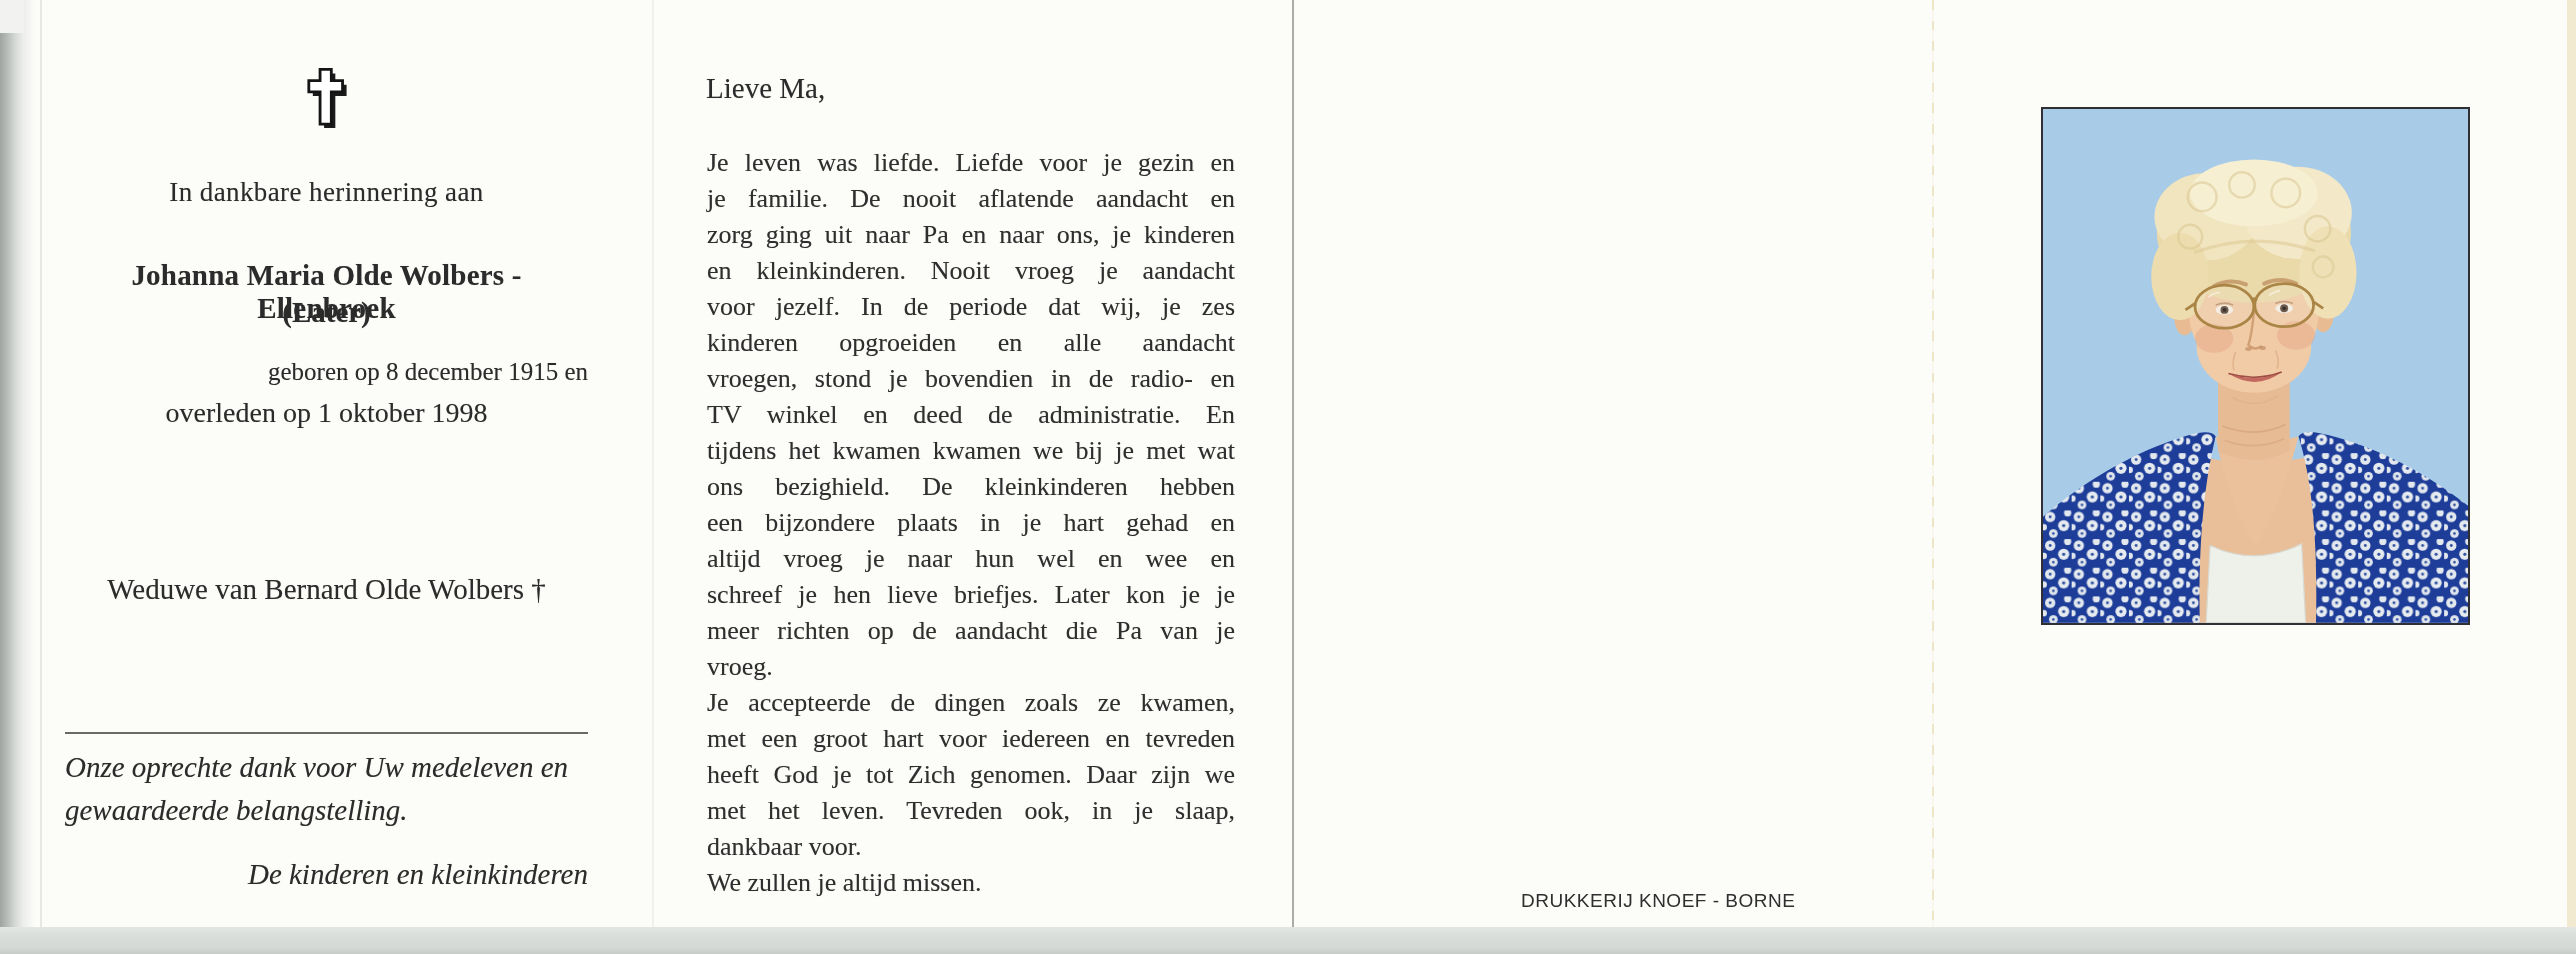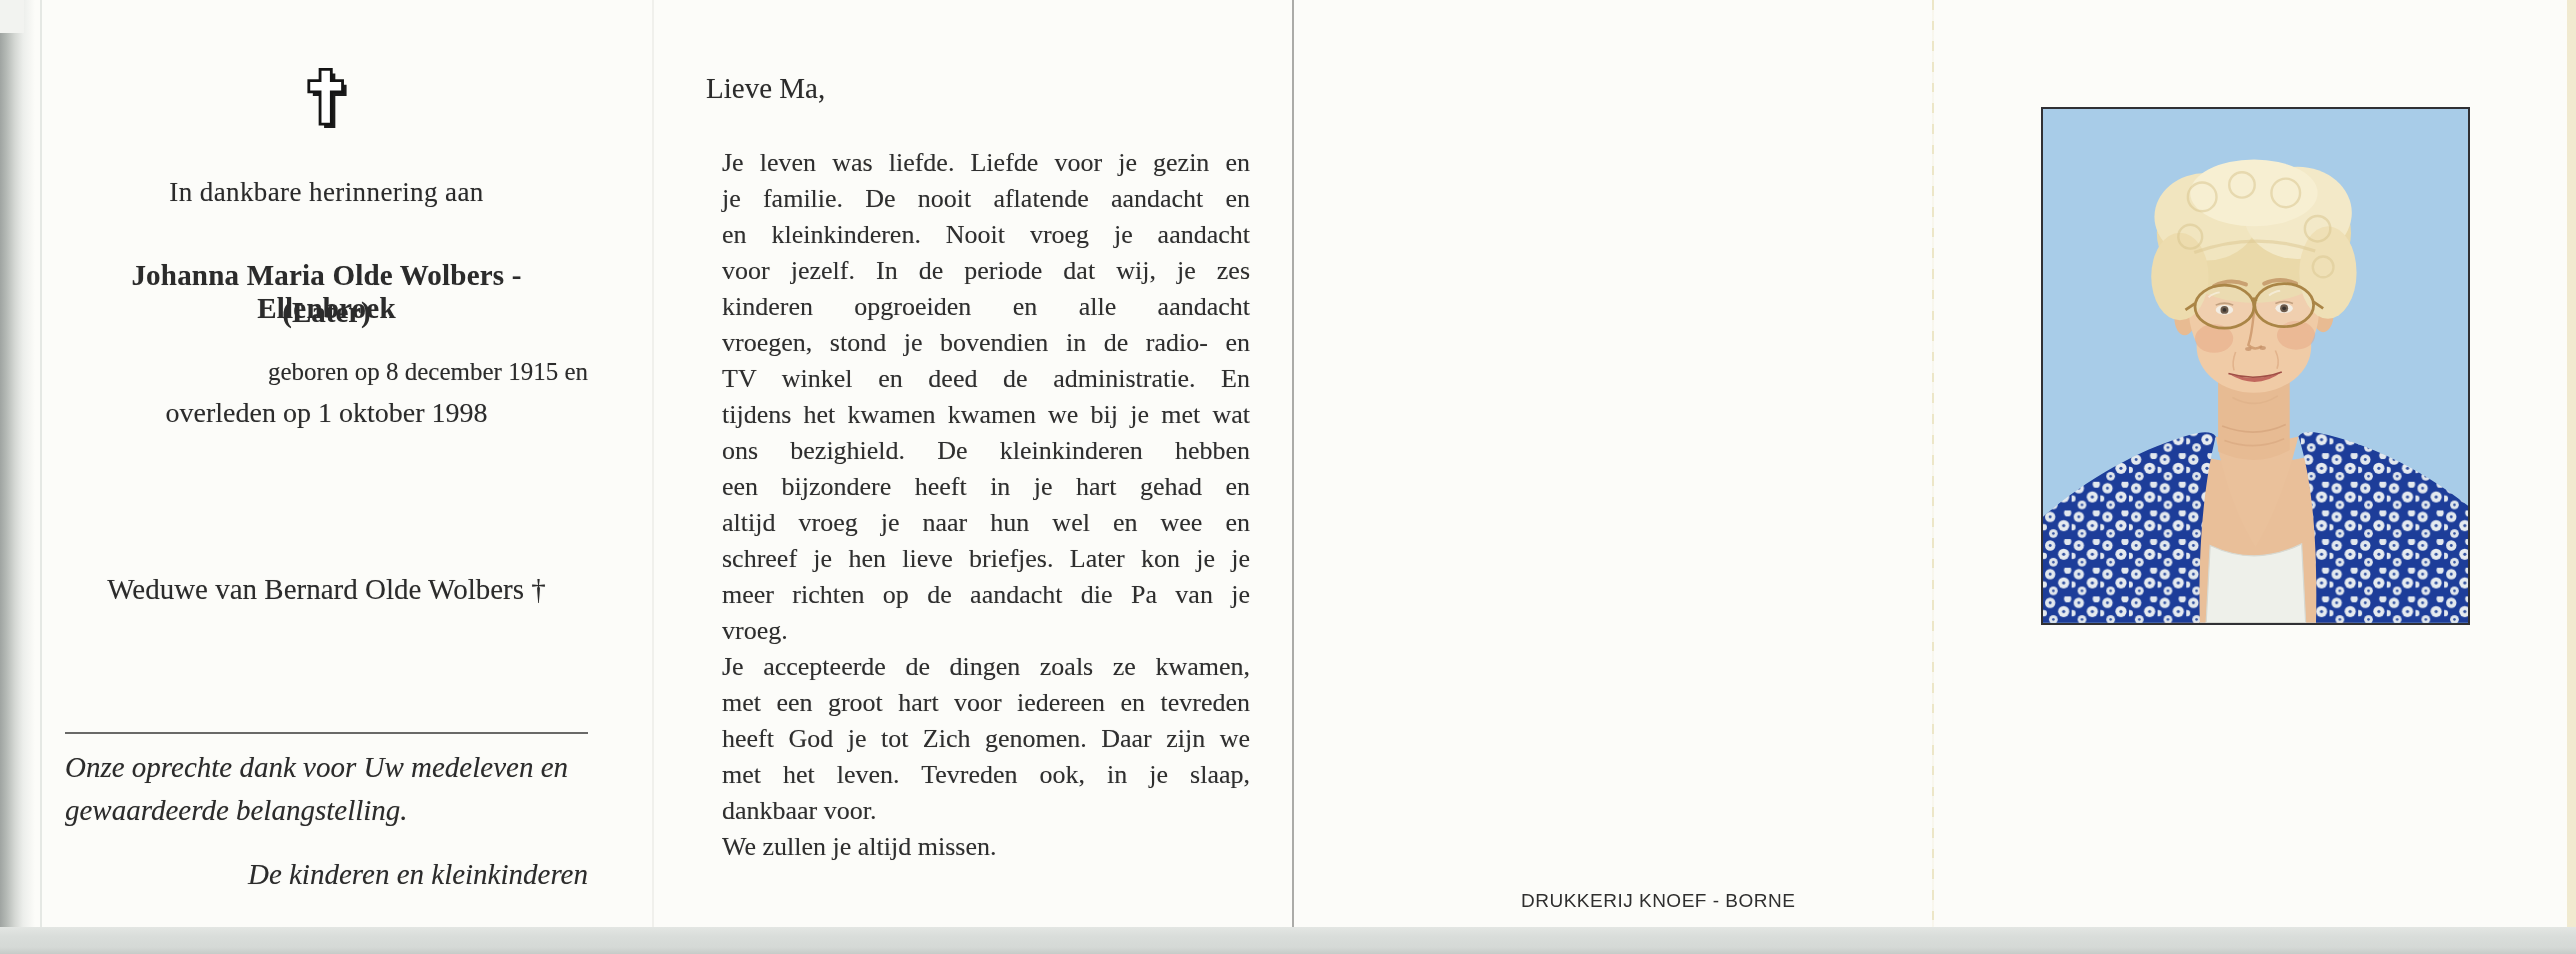--- a/index.html
+++ b/index.html
@@ -42,21 +42,21 @@
   .m-died{top:397px;text-align:center;font-size:28px;}
   .m-widow{top:573px;text-align:center;font-size:29px;}
   .divider{position:absolute;left:0;top:732px;width:523px;height:2.4px;background:#4f4f4f;opacity:.85;}
   .m-thanks1{top:751px;text-align:left;font-style:italic;font-size:29px;}
   .m-thanks2{top:794px;text-align:left;font-style:italic;font-size:29px;}
   .m-sign{top:858px;text-align:right;font-style:italic;font-size:29px;}
 
   
   .panel-letter{position:absolute;left:706px;top:0;width:528px;}
   .salutation{position:absolute;left:0;top:72px;font-size:29px;}
-  .letter-block{position:absolute;left:16px;top:145px;width:528px;}
+  .letter-block{position:absolute;left:1px;top:145px;width:528px;}
   .lline{
     width:528px;height:36px;line-height:36px;font-size:26px;
     text-align:justify;text-align-last:justify;white-space:nowrap;color:#2e2e2e;
   }
   .lline.plast{text-align-last:left;}
 
   
   .printer{
     position:absolute;left:1521px;top:890px;
     font-family:"Liberation Sans","DejaVu Sans",sans-serif;
@@ -99,28 +99,29 @@
   <div class="abs m-thanks1 txt">Onze oprechte dank voor Uw medeleven en</div>
   <div class="abs m-thanks2 txt">gewaardeerde belangstelling.</div>
   <div class="abs m-sign txt">De kinderen en kleinkinderen</div>
 </div>
 
 <div class="panel-letter">
   <div class="salutation txt">Lieve Ma,</div>
   <div class="letter-block">
     <div class="lline txt">Je leven was liefde. Liefde voor je gezin en</div>
     <div class="lline txt">je familie. De nooit aflatende aandacht en</div>
+    <div class="lline txt">zorg ging uit naar Pa en naar ons, je kinderen</div>
     <div class="lline txt">en kleinkinderen. Nooit vroeg je aandacht</div>
     <div class="lline txt">voor jezelf. In de periode dat wij, je zes</div>
     <div class="lline txt">kinderen opgroeiden en alle aandacht</div>
     <div class="lline txt">vroegen, stond je bovendien in de radio- en</div>
     <div class="lline txt">TV winkel en deed de administratie. En</div>
     <div class="lline txt">tijdens het kwamen kwamen we bij je met wat</div>
     <div class="lline txt">ons bezighield. De kleinkinderen hebben</div>
-    <div class="lline txt">een bijzondere heeft in je hart gehad en</div>
+    <div class="lline txt">een bijzondere plaats in je hart gehad en</div>
     <div class="lline txt">altijd vroeg je naar hun wel en wee en</div>
     <div class="lline txt">schreef je hen lieve briefjes. Later kon je je</div>
     <div class="lline txt">meer richten op de aandacht die Pa van je</div>
     <div class="lline plast txt">vroeg.</div>
     <div class="lline txt">Je accepteerde de dingen zoals ze kwamen,</div>
     <div class="lline txt">met een groot hart voor iedereen en tevreden</div>
     <div class="lline txt">heeft God je tot Zich genomen. Daar zijn we</div>
     <div class="lline txt">met het leven. Tevreden ook, in je slaap,</div>
     <div class="lline plast txt">dankbaar voor.</div>
     <div class="lline plast txt">We zullen je altijd missen.</div>

